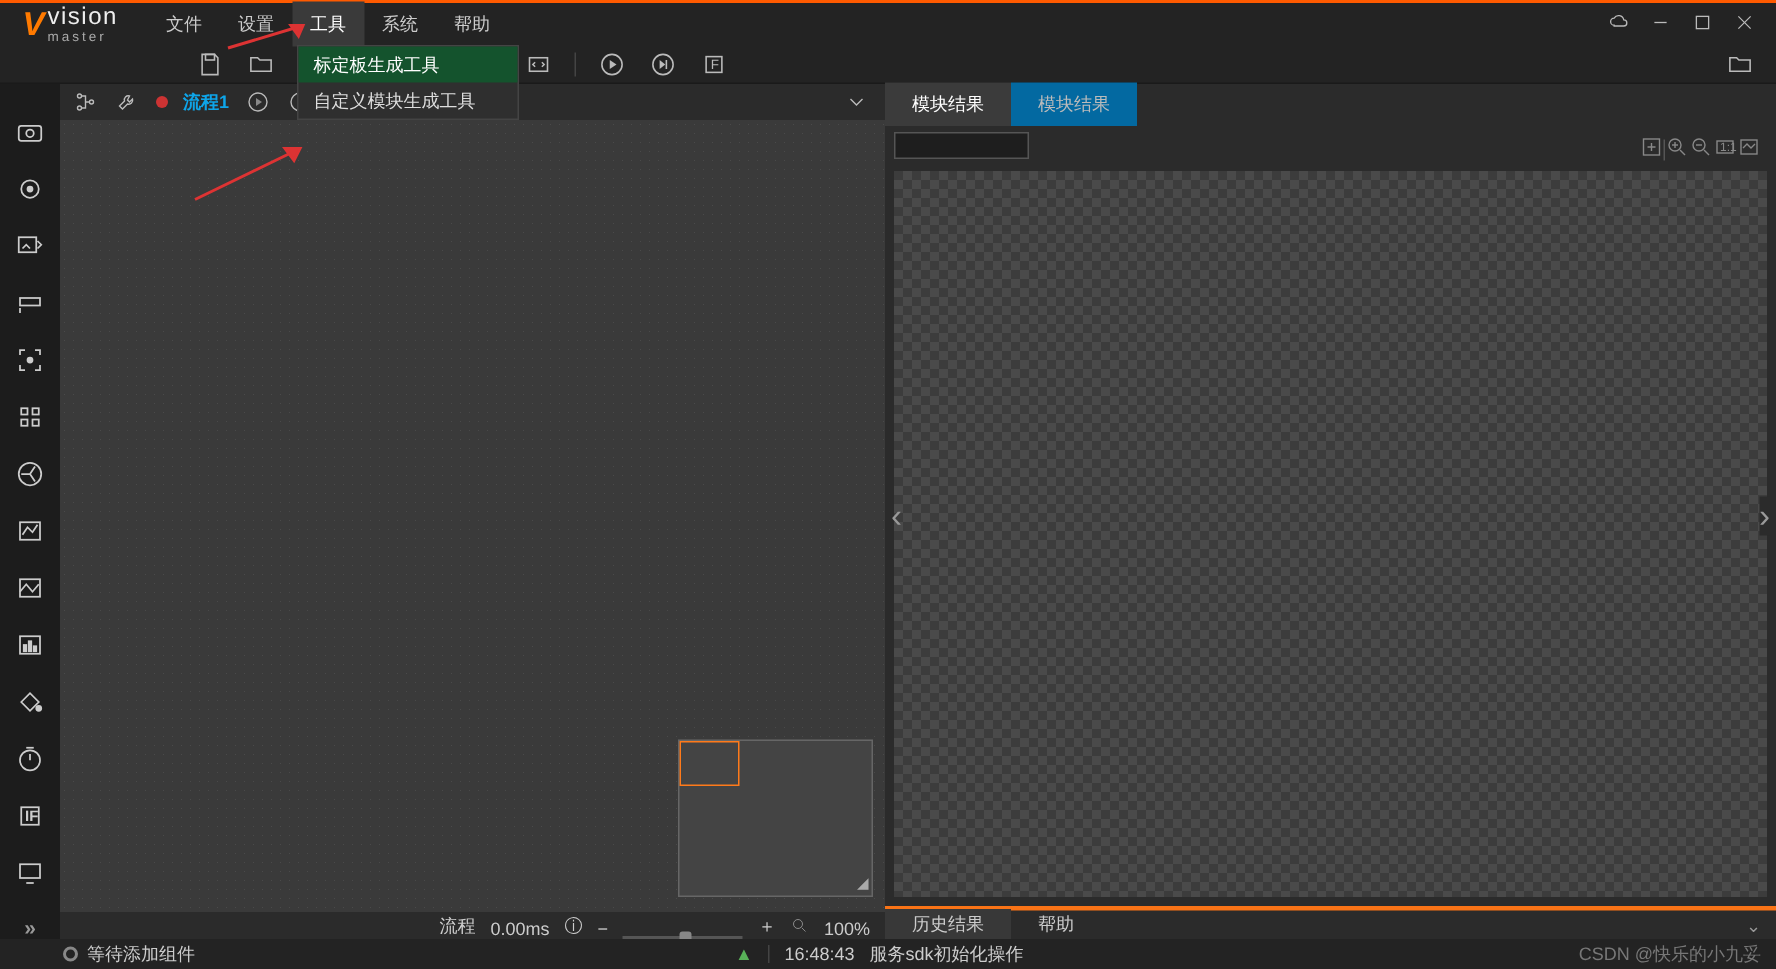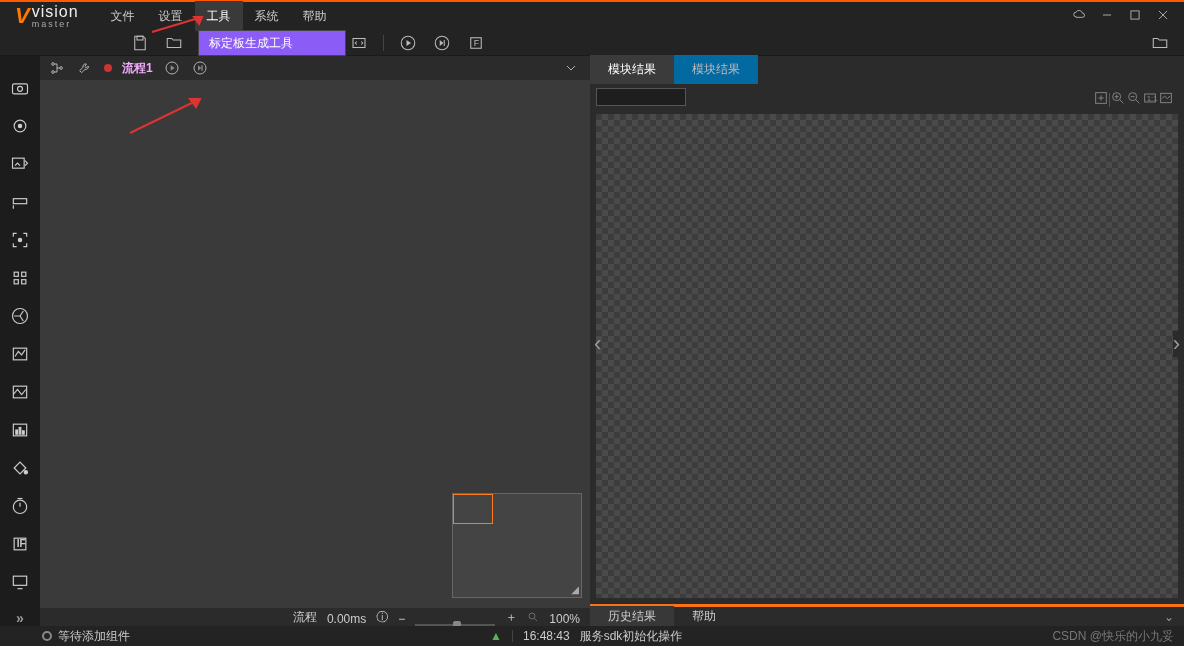--- a/index.html
+++ b/index.html
@@ -15,21 +15,21 @@
 .menu-items { display: flex; }
 .menu-items > div { padding: 0 12px; height: 30px; display: flex; align-items: center; cursor: pointer; }
 .menu-items > div.active { background: #3a3a3a; color: #fff; }
 .win-btns { margin-left: auto; display: flex; gap: 14px; padding-right: 14px; align-items: center; }
 .win-btns > span { cursor: pointer; color: #bbb; }
 .win-btns svg { width: 14px; height: 14px; stroke: #bbb; fill: none; stroke-width: 1.5; }
 
 
 .dropdown { position: absolute; top: 30px; left: 198px; width: 148px; background: #2f2f2f; border: 1px solid #444; z-index: 50; }
 .dropdown > div { height: 24px; display: flex; align-items: center; padding-left: 10px; cursor: pointer; color: #ddd; }
-.dropdown > div.hl { background: #8b5cf6; color: #fff; }
+.dropdown > div.hl { background: #14532d; color: #fff; }
 
 
 .toolbar { height: 26px; display: flex; align-items: center; gap: 14px; padding-left: 130px; background: #232323; border-bottom: 1px solid #1a1a1a; }
 .tool-btn { width: 20px; height: 20px; display: flex; align-items: center; justify-content: center; cursor: pointer; }
 .tool-btn svg { width: 18px; height: 18px; stroke: #bbb; fill: none; stroke-width: 1.4; }
 .tool-sep { width: 1px; height: 16px; background: #444; }
 .toolbar .far-right { margin-left: auto; margin-right: 14px; }
 
 
 .layout { display: flex; height: calc(100% - 30px - 26px - 20px); }
@@ -37,21 +37,21 @@
 .lb-btn { width: 24px; height: 24px; display: flex; align-items: center; justify-content: center; cursor: pointer; }
 .lb-btn svg { width: 20px; height: 20px; stroke: #ccc; fill: none; stroke-width: 1.4; }
 .lb-arrows { margin-top: auto; margin-bottom: 4px; font-size: 14px; color: #999; cursor: pointer; }
 
 
 .flow { flex: 0 0 550px; position: relative; background: #383838; }
 .flow-tabs { height: 24px; display: flex; align-items: center; gap: 10px; padding-left: 8px; background: #2b2b2b; }
 .ft-ic { width: 18px; height: 18px; display: flex; align-items: center; justify-content: center; }
 .ft-ic svg { width: 16px; height: 16px; stroke: #bbb; fill: none; stroke-width: 1.4; }
 .ft-dot { width: 8px; height: 8px; border-radius: 50%; background: #c33; }
-.ft-name { color: #f0abfc; font-weight: bold; }
+.ft-name { color: #0ea5e9; font-weight: bold; }
 .ft-right { margin-left: auto; margin-right: 10px; }
 .flow-canvas { position: absolute; top: 24px; left: 0; right: 0; bottom: 18px;
   
   background-image: radial-gradient(#4a4a4a 0.5px, transparent 0.5px);
   background-size: 6px 6px;
   background-color: #3a3a3a;
 }
 .mini-map { position: absolute; right: 8px; bottom: 28px; width: 130px; height: 105px; background: #444; border: 1px solid #666; }
 .mini-map .viewport { position: absolute; left: 0; top: 0; width: 40px; height: 30px; border: 1px solid #ff7a1a; }
 .mini-map .resize { position: absolute; right: 2px; bottom: 2px; color: #aaa; font-size: 10px; pointer-events: none; }
@@ -126,20 +126,21 @@
         </svg></span>
     <span><svg viewBox="0 0 24 24">
           <line x1="5" y1="5" x2="19" y2="19"></line>
           <line x1="19" y1="5" x2="5" y2="19"></line>
         </svg></span>
   </div>
 </div>
 
 <div class="dropdown">
   <div class="hl">标定板生成工具</div>
+  <div>自定义模块生成工具</div>
 </div>
 
 <div class="toolbar">
   <div class="tool-btn">
       <svg viewBox="0 0 24 24">
         <path d="M5 3h11l3 3v15H5z"></path>
         <rect x="8" y="3" width="8" height="5"></rect>
       </svg>
     </div>
   <div class="tool-btn">

